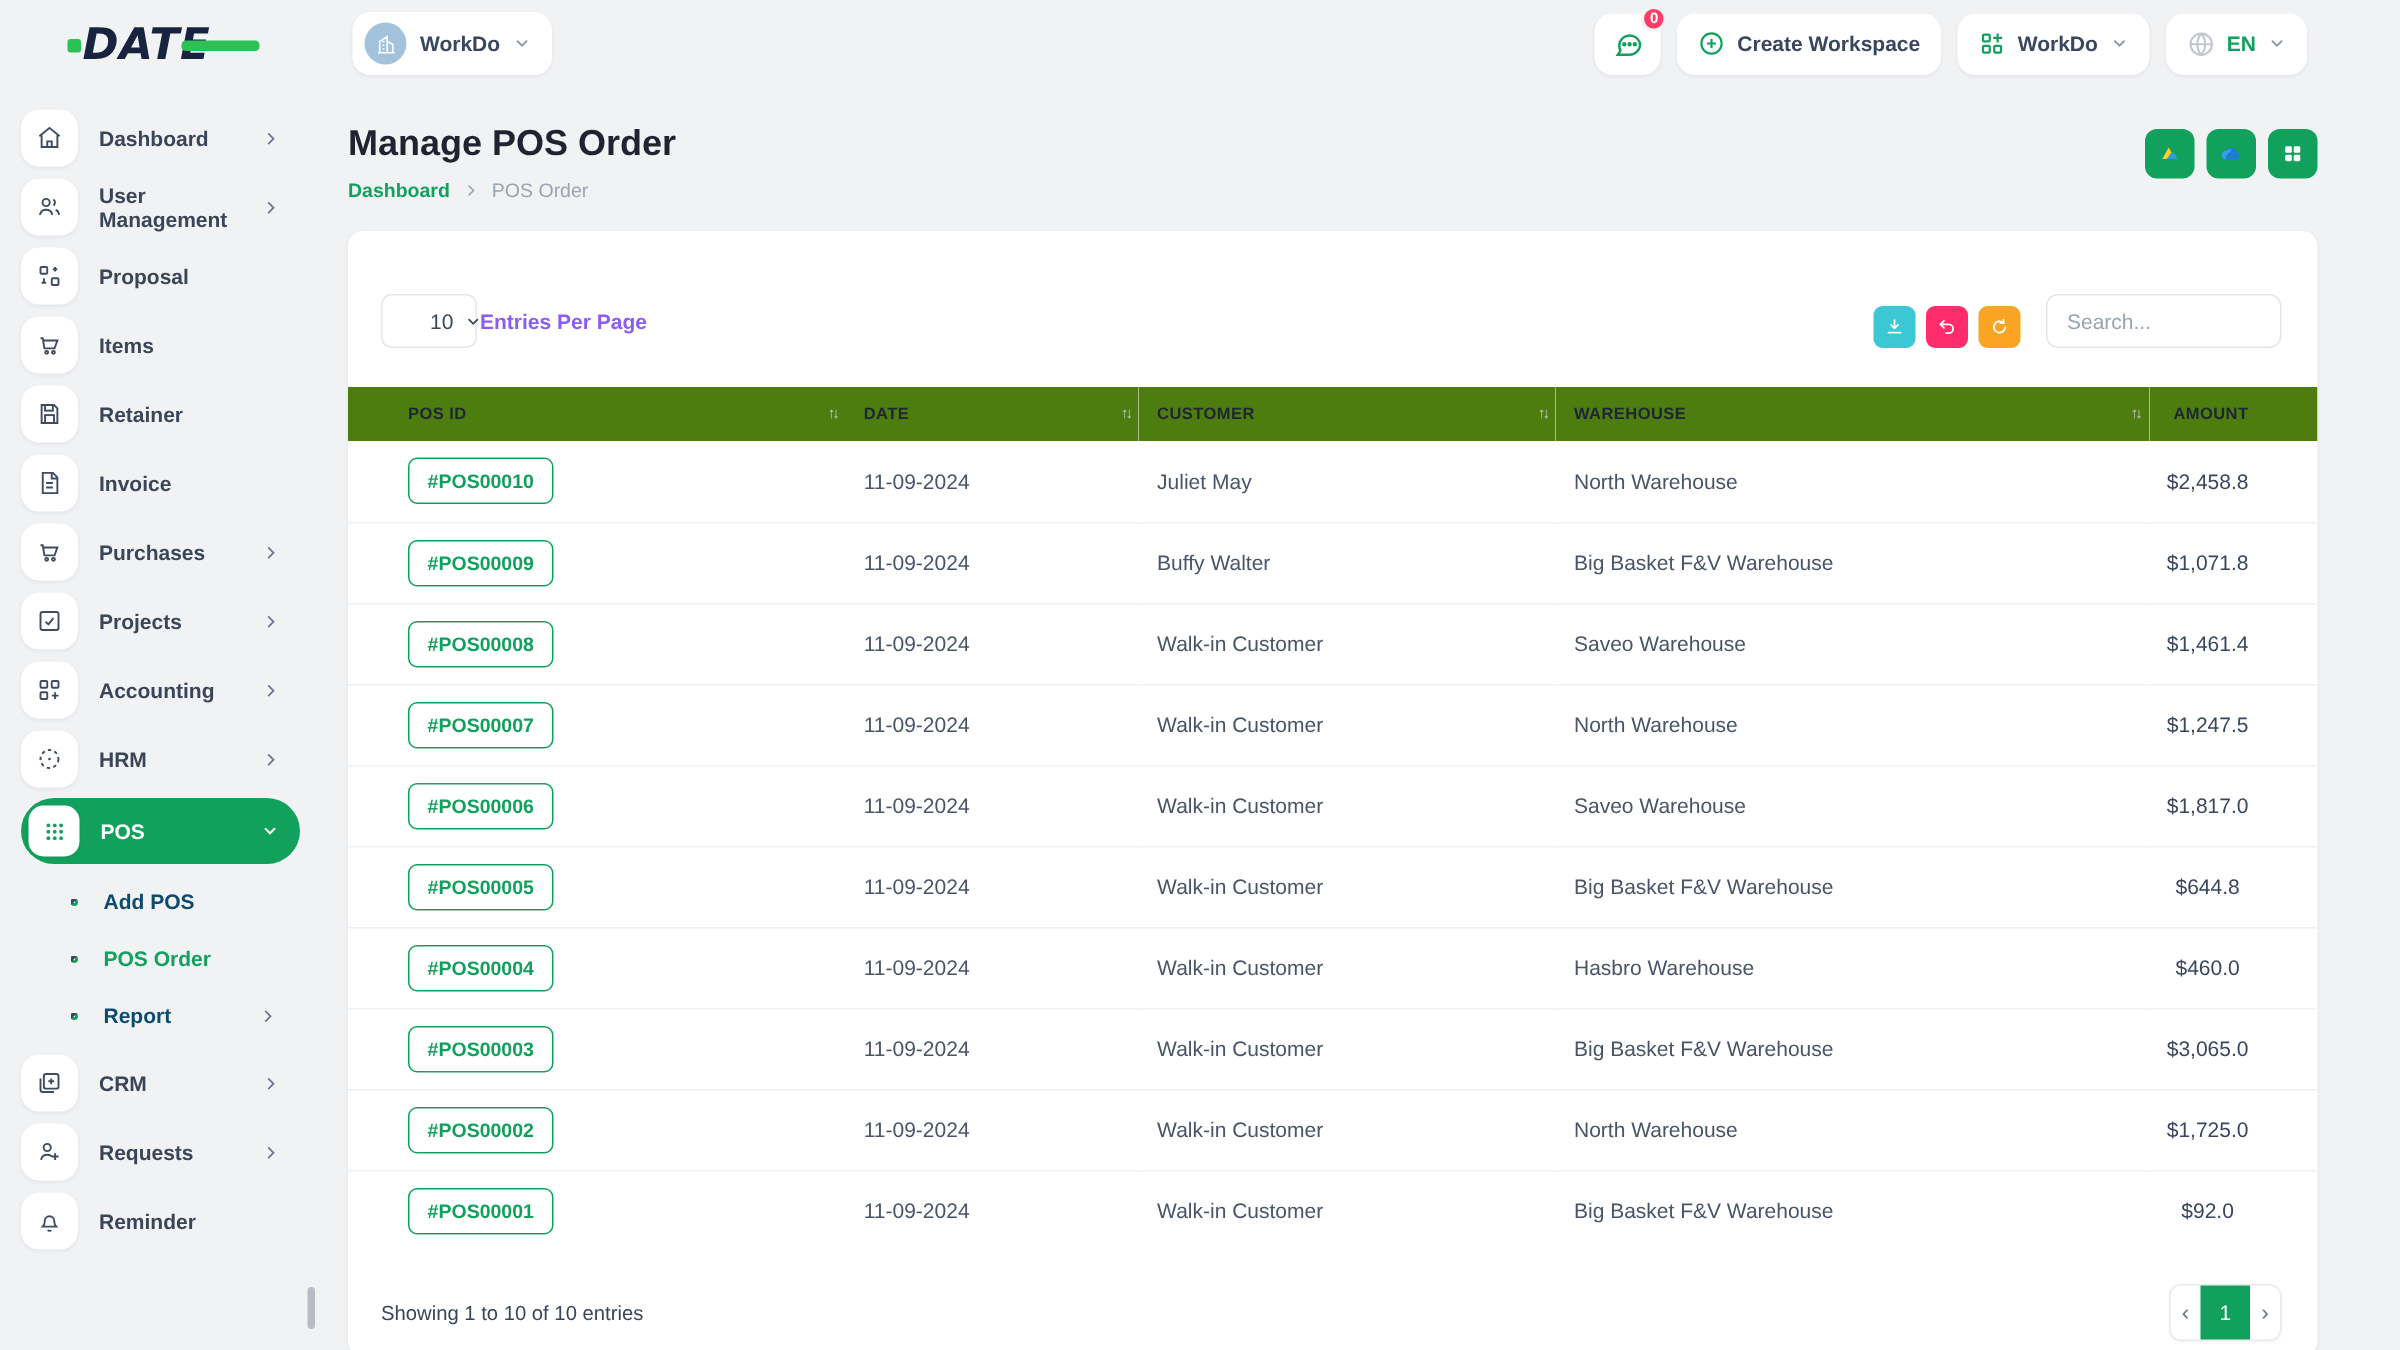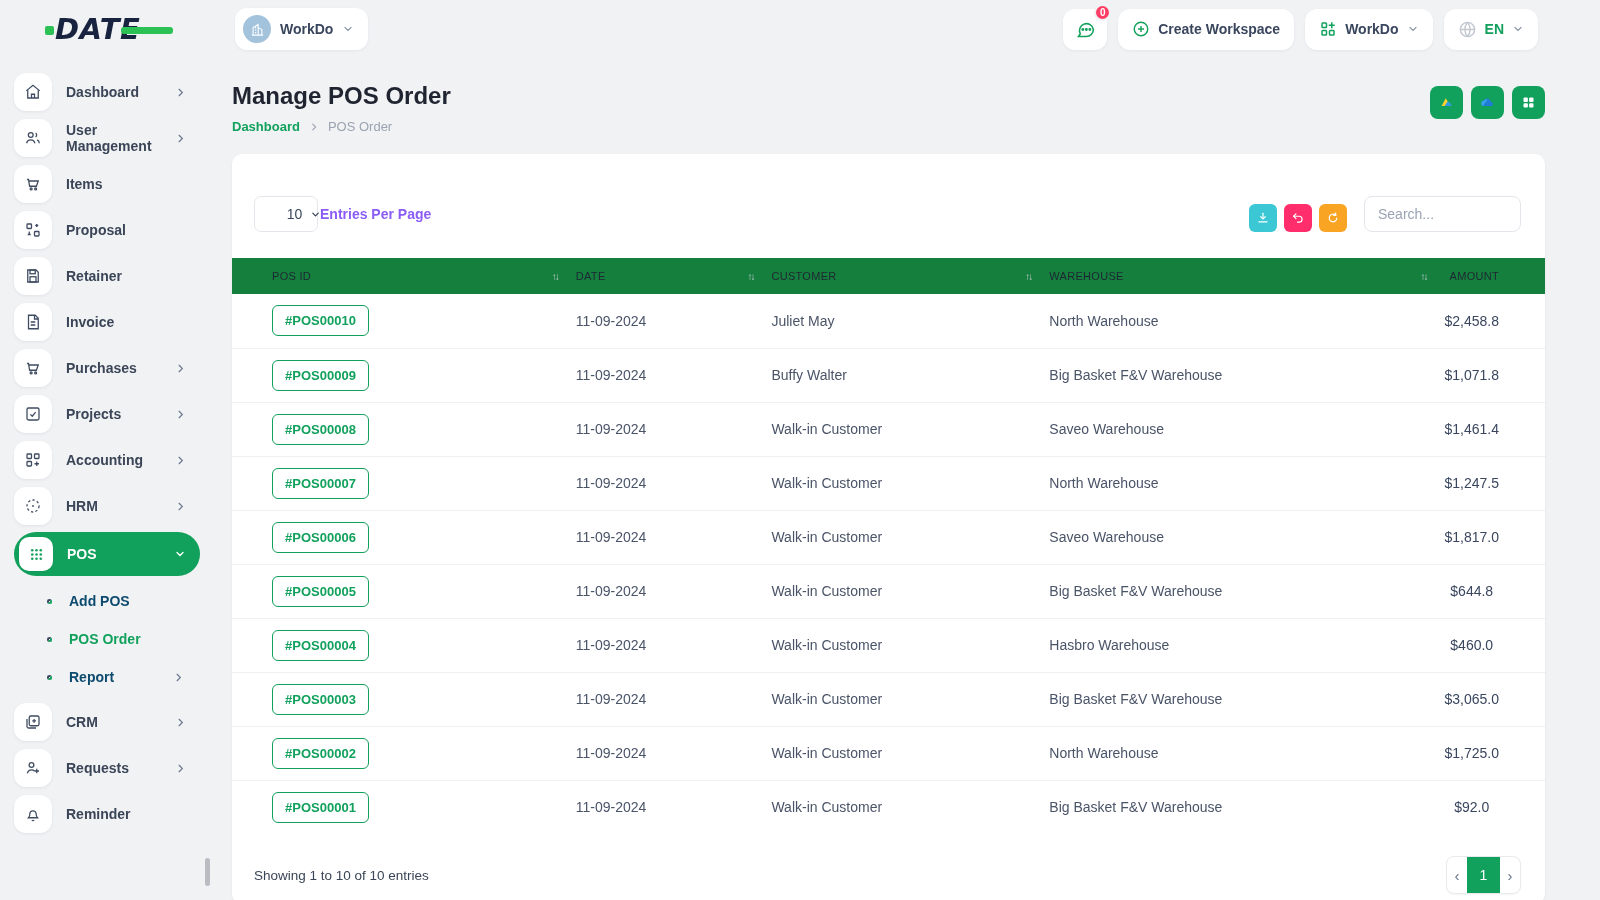--- a/index.html
+++ b/index.html
@@ -83,22 +83,22 @@
     align-items:center; justify-content:center; color:#fff; cursor:pointer; }
   .mini-download { background:var(--teal,#3bc8d4); }
   .mini-undo { background:var(--pink,#ff2d6b); }
   .mini-refresh { background:var(--orange,#f9a423); }
   .search-input { margin-left:10px; width:157px; height:36px; border:1px solid #e3e6eb;
     border-radius:8px; padding:0 13px; font-size:14px; color:#39465e; outline:none;
     font-family:inherit; }
   .search-input::placeholder { color:#9aa3b2; }
 
   table.pos-table { width:100%; border-collapse:collapse; }
-  .pos-table thead th { background:#15803d; height:36px; text-align:left;
-    font-size:11px; font-weight:400; letter-spacing:.3px; color:#1e2633;
+  .pos-table thead th { background:#4d7c0f; height:36px; text-align:left;
+    font-size:11px; font-weight:700; letter-spacing:.3px; color:#1e2633;
     padding-left:12px; position:relative; cursor:pointer; }
   .pos-table thead th:first-child { padding-left:40px; }
   .pos-table thead th.col-amount { text-align:right; padding-right:46px; }
   .sort-ic { position:absolute; right:6px; top:50%; transform:translateY(-50%);
     font-size:10px; color:#c5c9d3; letter-spacing:-2px; cursor:pointer; }
   .pos-table tbody td { height:54px; border-top:1px solid #eef0f3; font-size:14px;
     color:#4a5468; padding-left:12px; }
   .pos-table tbody tr:first-child td { border-top:none; }
   .pos-table tbody td:first-child { padding-left:40px; }
   .pos-table td.cell-amount { text-align:center; padding-right:46px; color:#39465e; }
@@ -217,37 +217,37 @@
     <span class="nav-chev">
         <svg width="11" height="11" viewBox="0 0 24 24" fill="none" stroke="currentColor" stroke-width="2.6" stroke-linecap="round">
           <polyline points="9 5 16 12 9 19"></polyline>
         </svg>
       </span>
   </div>
 
   <div class="nav-item">
     <span class="nav-icon">
       <svg width="18" height="18" viewBox="0 0 24 24" fill="none" stroke="currentColor" stroke-width="1.7">
+          <rect x="4" y="4" width="6" height="6" rx="1"></rect>
+          <rect x="14" y="14" width="6" height="6" rx="1"></rect>
+          <path d="M17 4v4M15 6h4M7 14v4M5 18h4"></path>
+        </svg>
+    </span>
+    <span class="nav-label">Proposal</span>
+  </div>
+
+  <div class="nav-item">
+    <span class="nav-icon">
+      <svg width="18" height="18" viewBox="0 0 24 24" fill="none" stroke="currentColor" stroke-width="1.7">
           <path d="M4 6h2l1.5 9h9L19 8H7"></path>
           <circle cx="9.5" cy="18.5" r="1.3"></circle>
           <circle cx="15.5" cy="18.5" r="1.3"></circle>
         </svg>
     </span>
     <span class="nav-label">Items</span>
-  </div>
-
-  <div class="nav-item">
-    <span class="nav-icon">
-      <svg width="18" height="18" viewBox="0 0 24 24" fill="none" stroke="currentColor" stroke-width="1.7">
-          <rect x="4" y="4" width="6" height="6" rx="1"></rect>
-          <rect x="14" y="14" width="6" height="6" rx="1"></rect>
-          <path d="M17 4v4M15 6h4M7 14v4M5 18h4"></path>
-        </svg>
-    </span>
-    <span class="nav-label">Proposal</span>
   </div>
 
   <div class="nav-item">
     <span class="nav-icon">
       <svg width="18" height="18" viewBox="0 0 24 24" fill="none" stroke="currentColor" stroke-width="1.7">
           <path d="M5 4h11l3 3v13H5z"></path>
           <rect x="8" y="4" width="7" height="5"></rect>
           <rect x="8" y="13" width="8" height="7"></rect>
         </svg>
     </span>

